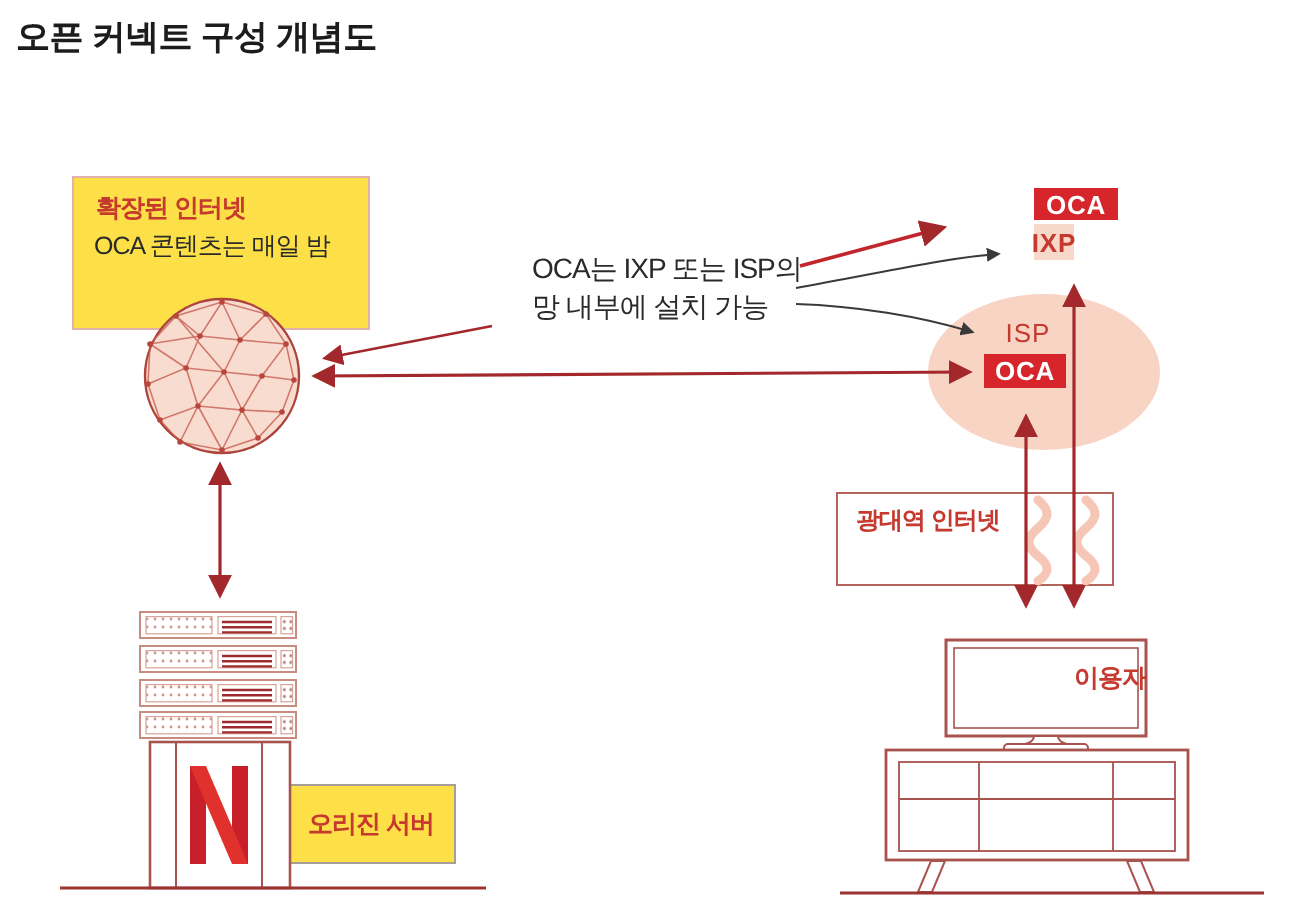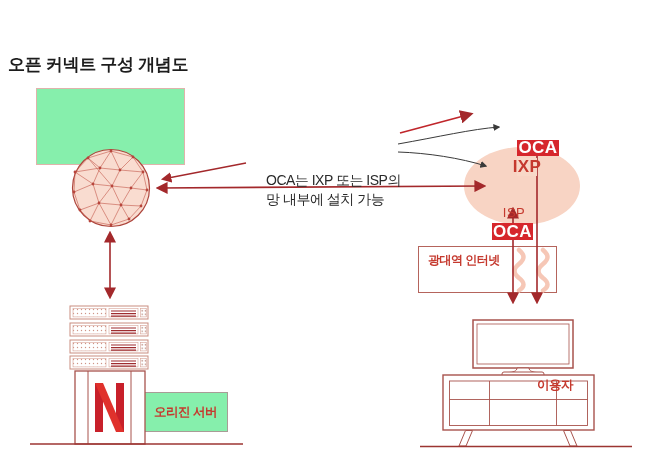--- a/index.html
+++ b/index.html
@@ -1,30 +1,30 @@
 <!DOCTYPE html>
 <html><head>
 <meta charset="utf-8">
 <style>
   html,body{margin:0;padding:0;background:#ffffff;}
   #canvas{
     position:relative;width:658px;height:455px;background:#ffffff;overflow:hidden;
     font-family:"Liberation Sans","DejaVu Sans",sans-serif;
   }
   .abs{position:absolute;}
-  .z1{z-index:1;} .z10{z-index:10;margin-top:46px;}
+  .z1{z-index:1;} .z10{z-index:10;}
   #diagram-svg{position:absolute;left:0;top:0;z-index:5;}
   .page-title{left:8px;top:7px;font-size:17px;font-weight:bold;color:#1c1c1c;letter-spacing:-0.3px;}
-  .box{box-sizing:border-box;background:#86efac;}
+  .box{box-sizing:border-box;background:#fde047;}
   .ext-box{left:36px;top:88px;width:149px;height:77px;border:1px solid #dfb3ab;}
   .ext-heading{left:48px;top:96px;font-size:12.5px;font-weight:bold;color:#c5392e;letter-spacing:-0.5px;}
   .ext-note{left:47px;top:114px;font-size:12.5px;color:#2a2a2a;line-height:19px;letter-spacing:-0.5px;}
   .annotation{left:266px;top:125px;font-size:14px;color:#2a2a2a;line-height:19px;letter-spacing:-0.5px;}
   .badge{box-sizing:border-box;display:flex;align-items:center;justify-content:center;
-         font-size:17px;font-weight:bold;letter-spacing:0.4px;}
+         font-size:13px;font-weight:bold;letter-spacing:0.4px;}
   .badge-red{background:#d6262c;color:#ffffff;}
   .badge-pink{background:#f8d8c8;color:#c5392e;}
   .oca-top{left:517px;top:94px;width:42px;height:16px;}
   .ixp{left:517px;top:112px;width:20px;height:18px;}
   .oca-isp{left:492px;top:177px;width:41px;height:17px;}
   .isp-label{left:494px;top:159px;width:40px;text-align:center;font-size:13px;font-weight:normal;color:#c5392e;letter-spacing:0.5px;}
   .bb-box{left:418px;top:246px;width:137px;height:45px;border:1px solid #b5645c;background:transparent;}
   .bb-text{left:428px;top:251px;font-size:12px;font-weight:bold;color:#c5392e;line-height:18px;letter-spacing:-0.5px;}
   .origin-box{left:143px;top:392px;width:85px;height:40px;border:1px solid #a89c96;
               display:flex;align-items:center;justify-content:center;}
@@ -122,21 +122,23 @@
     <line x1="110" y1="233" x2="110" y2="297" stroke="#a3282b" stroke-width="1.6" marker-start="url(#aR)" marker-end="url(#aR)"></line>
     <line x1="158" y1="188" x2="484" y2="186" stroke="#a3282b" stroke-width="1.6" marker-start="url(#aR)" marker-end="url(#aR)"></line>
     <line x1="246" y1="163" x2="163" y2="179" stroke="#a3282b" stroke-width="1.4" marker-end="url(#aR)"></line>
     <line x1="400" y1="133" x2="471" y2="114" stroke="#c0262b" stroke-width="1.8" marker-end="url(#aR)"></line>
     <path d="M398,144 C438,137 472,129 499,127" fill="none" stroke="#3a3a3a" stroke-width="1" marker-end="url(#aK)"></path>
     <path d="M398,152 C428,153 460,158 486,166" fill="none" stroke="#3a3a3a" stroke-width="1" marker-end="url(#aK)"></path>
     <line x1="513" y1="209" x2="513" y2="302" stroke="#a3282b" stroke-width="1.6" marker-start="url(#aR)" marker-end="url(#aR)"></line>
     <line x1="537" y1="144" x2="537" y2="302" stroke="#a3282b" stroke-width="1.6" marker-start="url(#aR)" marker-end="url(#aR)"></line>
   </svg>
 
+  <div class="abs z10 ext-heading">확장된 인터넷</div>
   <div class="abs z10 ext-note">
+    <div>OCA 콘텐츠는 매일 밤</div>
   </div>
 
   <div class="abs z10 annotation">
     <div>OCA는 IXP 또는 ISP의</div>
     <div>망 내부에 설치 가능</div>
   </div>
 
   <div class="abs z10 badge badge-red oca-top">OCA</div>
   <div class="abs z10 badge badge-pink ixp">IXP</div>
   <div class="abs z10 isp-label">ISP</div>

